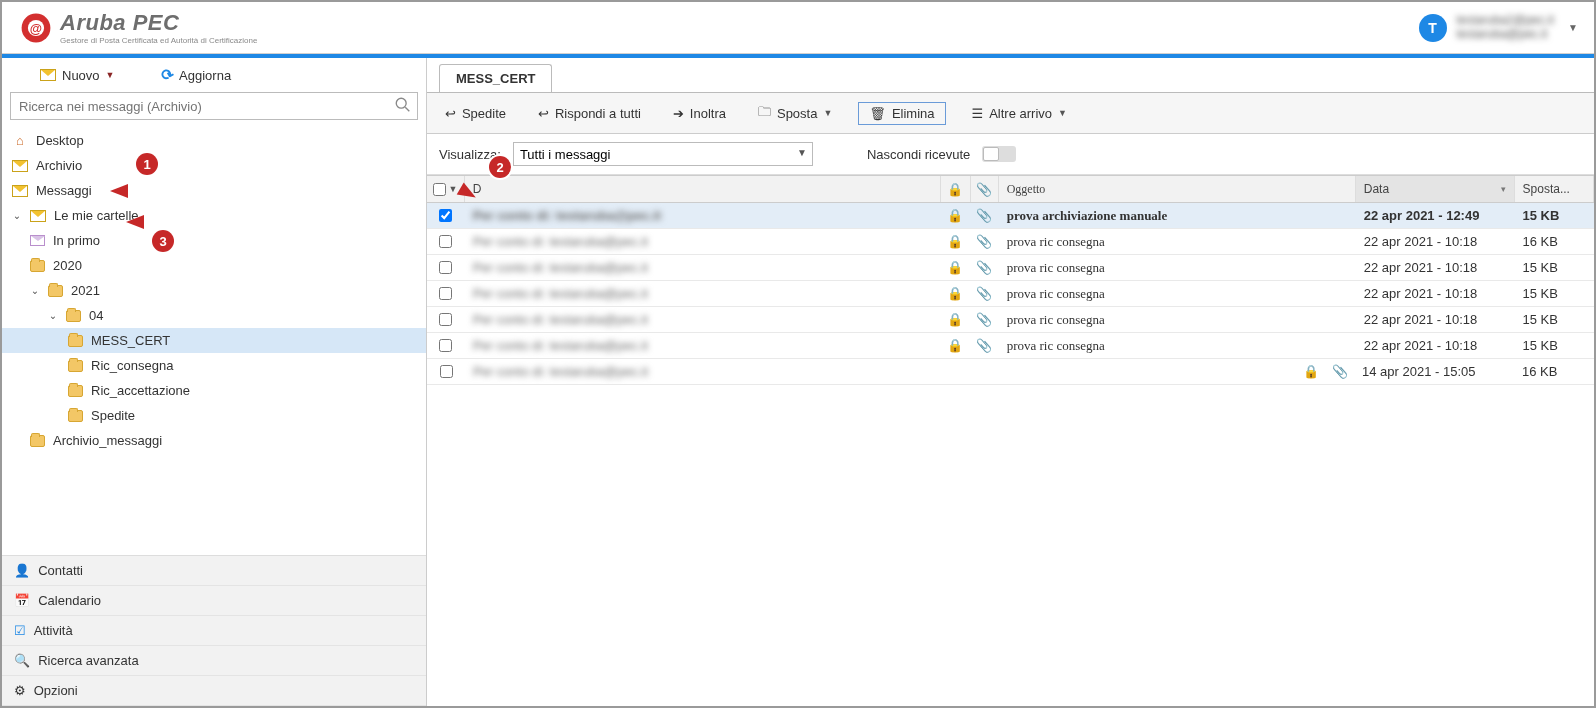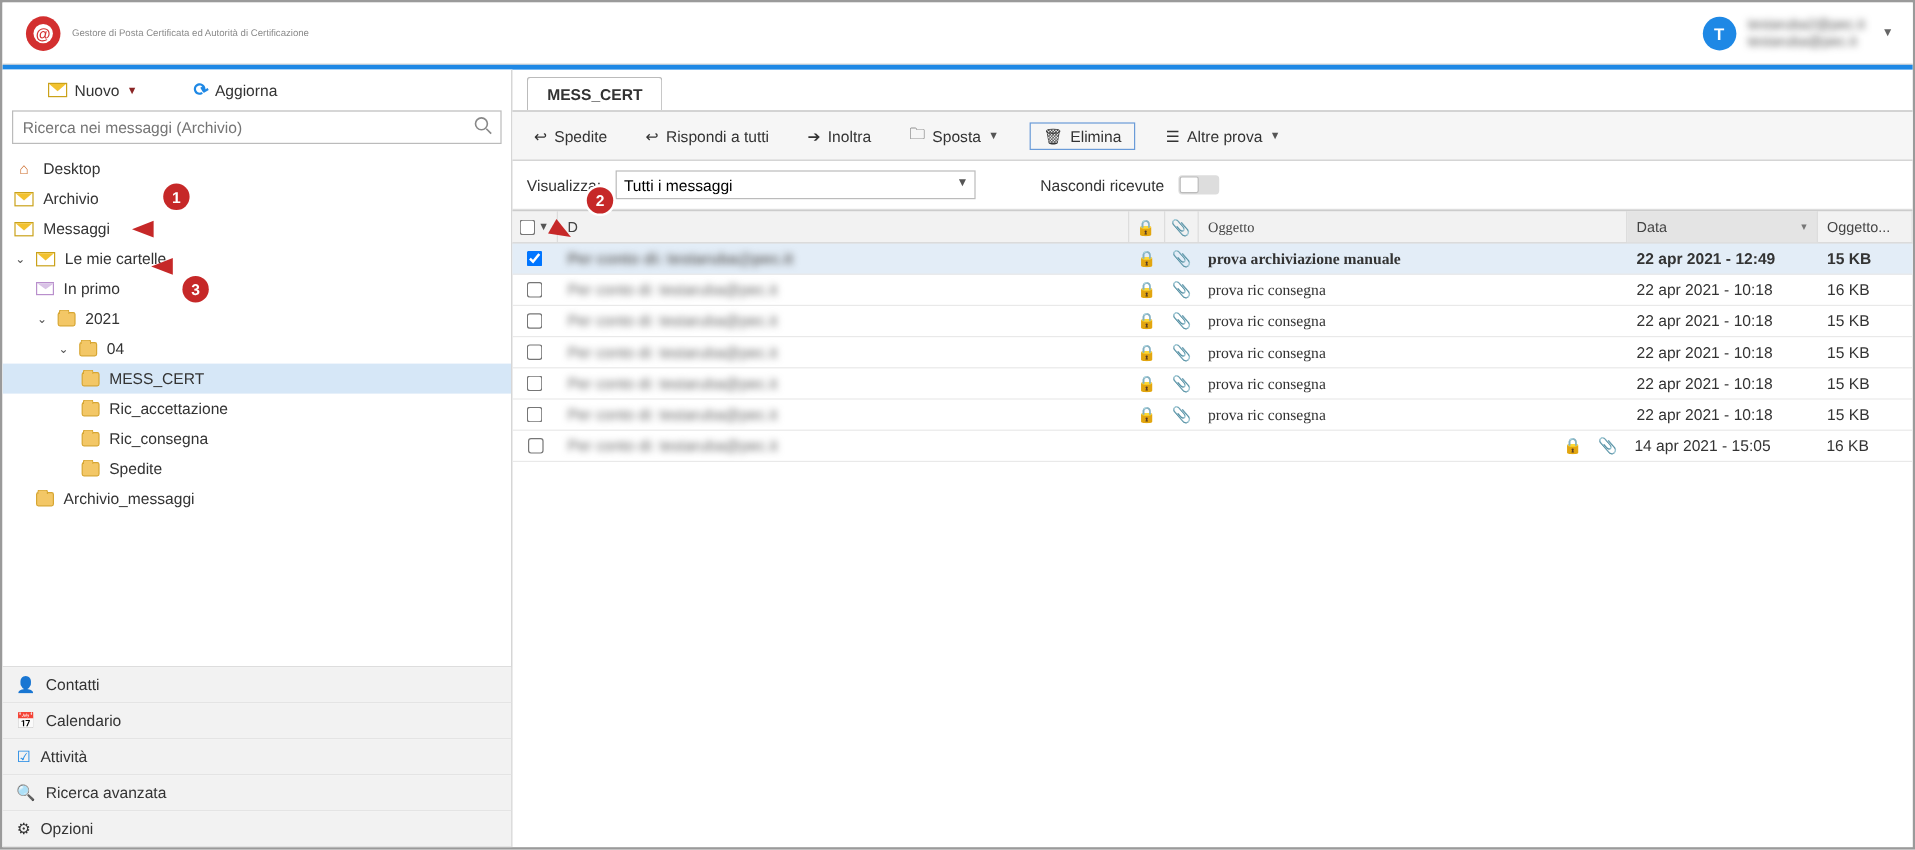--- a/index.html
+++ b/index.html
@@ -83,20 +83,21 @@
 <body>
 
 <div class="header">
   <div class="logo">
     <svg viewBox="0 0 40 40">
         <circle cx="20" cy="20" r="16" fill="#d32f2f"></circle>
         <circle cx="20" cy="20" r="9" fill="#fff"></circle>
         <text x="20" y="25" text-anchor="middle" font-size="14" fill="#d32f2f" font-weight="bold">@</text>
       </svg>
     <div class="logo-text">
+      <span class="brand">Aruba PEC</span>
       <span class="sub">Gestore di Posta Certificata ed Autorità di Certificazione</span>
     </div>
   </div>
   <div class="spacer"></div>
   <div class="user">
     <span class="avatar">T</span>
     <div class="user-lines">
       <span>testaruba2@pec.it</span>
       <span>testaruba@pec.it</span>
     </div>
@@ -144,40 +145,44 @@
       <div class="node">
         <span class="chev">⌄</span>
         <span class="ic-mail"></span>
         <span>Le mie cartelle</span>
       </div>
       <div class="node indent-1">
         <span class="ic-env"></span>
         <span>In primo</span>
       </div>
       <div class="node indent-1">
+        <span class="ic-folder"></span>
+        <span>2020</span>
+      </div>
+      <div class="node indent-1">
         <span class="chev">⌄</span>
         <span class="ic-folder"></span>
         <span>2021</span>
       </div>
       <div class="node indent-2">
         <span class="chev">⌄</span>
         <span class="ic-folder"></span>
         <span>04</span>
       </div>
       <div class="node indent-3 selected">
         <span class="ic-folder"></span>
         <span>MESS_CERT</span>
       </div>
       <div class="node indent-3">
         <span class="ic-folder"></span>
+        <span>Ric_consegna</span>
+      </div>
+      <div class="node indent-3">
+        <span class="ic-folder"></span>
         <span>Ric_accettazione</span>
-      </div>
-      <div class="node indent-3">
-        <span class="ic-folder"></span>
-        <span>Ric_consegna</span>
       </div>
       <div class="node indent-3">
         <span class="ic-folder"></span>
         <span>Spedite</span>
       </div>
       <div class="node indent-1">
         <span class="ic-folder"></span>
         <span>Archivio_messaggi</span>
       </div>
     </div>
@@ -232,21 +237,21 @@
           <span>🗀</span>
           <span>Sposta</span>
           <span class="caret">▼</span>
         </div>
       <div class="tbtn framed">
           <span>🗑</span>
           <span>Elimina</span>
         </div>
       <div class="tbtn">
           <span>☰</span>
-          <span>Altre prova</span>
+          <span>Altre arrivo</span>
           <span class="caret">▼</span>
         </div>
     </div>
     <div class="filterbar">
       <span>Visualizza:</span>
       <div class="select-wrap">
         <select><option>Tutti i messaggi</option></select>
         <span class="sel-caret">▼</span>
       </div>
       <div style="width:30px"></div>
@@ -269,21 +274,21 @@
           <span class="clip">📎</span>
         </div>
       <div class="col col-subj">
           <span>Oggetto</span>
         </div>
       <div class="col col-date">
           <span>Data</span>
           <span style="font-size:9px;color:#777;margin-left:auto">▾</span>
         </div>
       <div class="col col-size">
-          <span>Oggetto...</span>
+          <span>Sposta...</span>
         </div>
     </div>
 
     <div id="grid-body">
         <div class="grid-row selected">
           <div class="col col-cb">
             <input type="checkbox" checked="" style="">
           </div>
           <div class="col col-from">
             <span>Per conto di: testaruba@pec.it</span>

